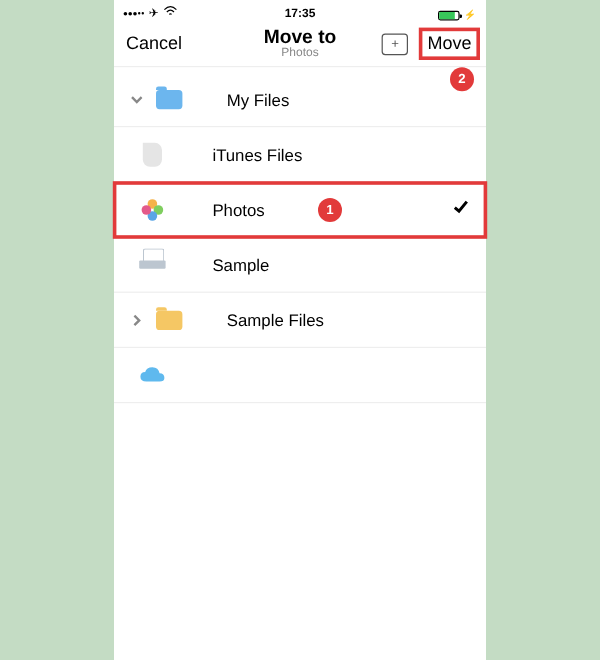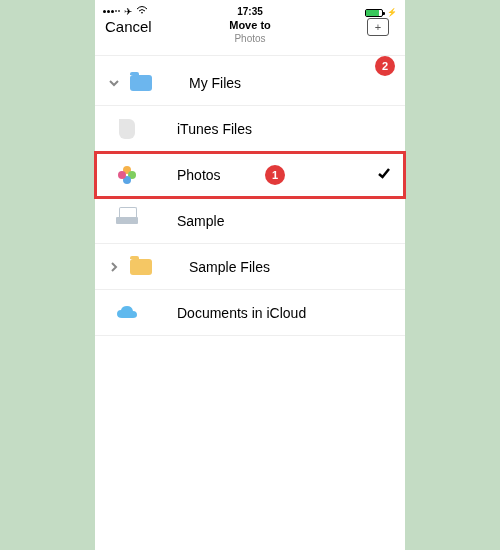--- a/index.html
+++ b/index.html
@@ -12,24 +12,24 @@
   .status .right { justify-content: flex-end; }
   .status .center { font-weight: 700; }
   .dots { display: flex; gap: 1px; }
   .dots i { width: 3px; height: 3px; border-radius: 50%; background: #000; display: block; }
   .dots i.hollow { background: #fff; border: 0.5px solid #000; width: 2px; height: 2px; }
   .battery { width: 18px; height: 8px; border: 1px solid #000; border-radius: 2px; position: relative; }
   .battery::after { content:""; position:absolute; right:-3px; top:2px; width:2px; height:3px; background:#000; border-radius:0 1px 1px 0;}
   .battery .fill { position:absolute; left:0; top:0; bottom:0; width: 80%; background: #38c75a; }
 
   
-  .nav { height: 38px; display: flex; border-bottom: 1px solid #eee; padding: 0 6px 0 10px; position: relative; }
+  .nav { height: 38px; display: flex; align-items: center; border-bottom: 1px solid #eee; padding: 0 6px 0 10px; position: relative; }
   .cancel { font-size: 15px; }
   .ttl { position: absolute; left: 0; right: 0; text-align: center; pointer-events: none; }
-  .ttl .h { font-size: 11px; font-weight: 600; line-height: 15px; }
+  .ttl .h { font-size: 16px; font-weight: 600; line-height: 15px; }
   .ttl .s { font-size: 10px; color: #888; line-height: 11px; }
   .nav .spacer { flex: 1; }
   .newf { width: 22px; height: 18px; border: 1px solid #555; border-radius: 3px; position: relative; margin-right: 10px; }
   .newf::before { content: "+"; position: absolute; left: 50%; top: 50%; transform: translate(-50%,-52%); font-size: 11px; color: #555; }
   .move { font-size: 15px; padding: 4px 6px; }
 
   
   .list { }
   .row { display: flex; align-items: center; height: 46px; padding: 0 10px; border-bottom: 1px solid #eee; position: relative; }
   .row.first { margin-top: 4px; }
@@ -84,20 +84,21 @@
   </div>
 
   <div class="nav">
     <span class="cancel">Cancel</span>
     <div class="ttl">
       <div class="h">Move to</div>
       <div class="s">Photos</div>
     </div>
     <span class="spacer"></span>
     <span class="newf"></span>
+    <span class="move hl">Move</span>
     <span class="badge" style="right:10px; top:38px;">2</span>
   </div>
 
   <div class="list">
 
     <div class="row first">
       <span class="chev">
           <svg viewBox="0 0 10 10">
             <polyline points="1,3 5,7 9,3"></polyline>
           </svg>
@@ -149,17 +150,16 @@
         </span>
       <span class="lbl">Sample Files</span>
     </div>
 
     <div class="row indent">
       <span class="icn">
         <svg width="22" height="16" viewBox="0 0 22 16">
             <path d="M6 13 Q1 13 1 9 Q1 5 5 5 Q6 1 11 1 Q16 1 17 6 Q21 6 21 10 Q21 13 17 13 Z" fill="#5fb9ee"></path>
           </svg>
       </span>
-      <span class="lbl">Documents in iCloud</span>
     </div>
 
   </div>
 </div>
 
 </body></html>

